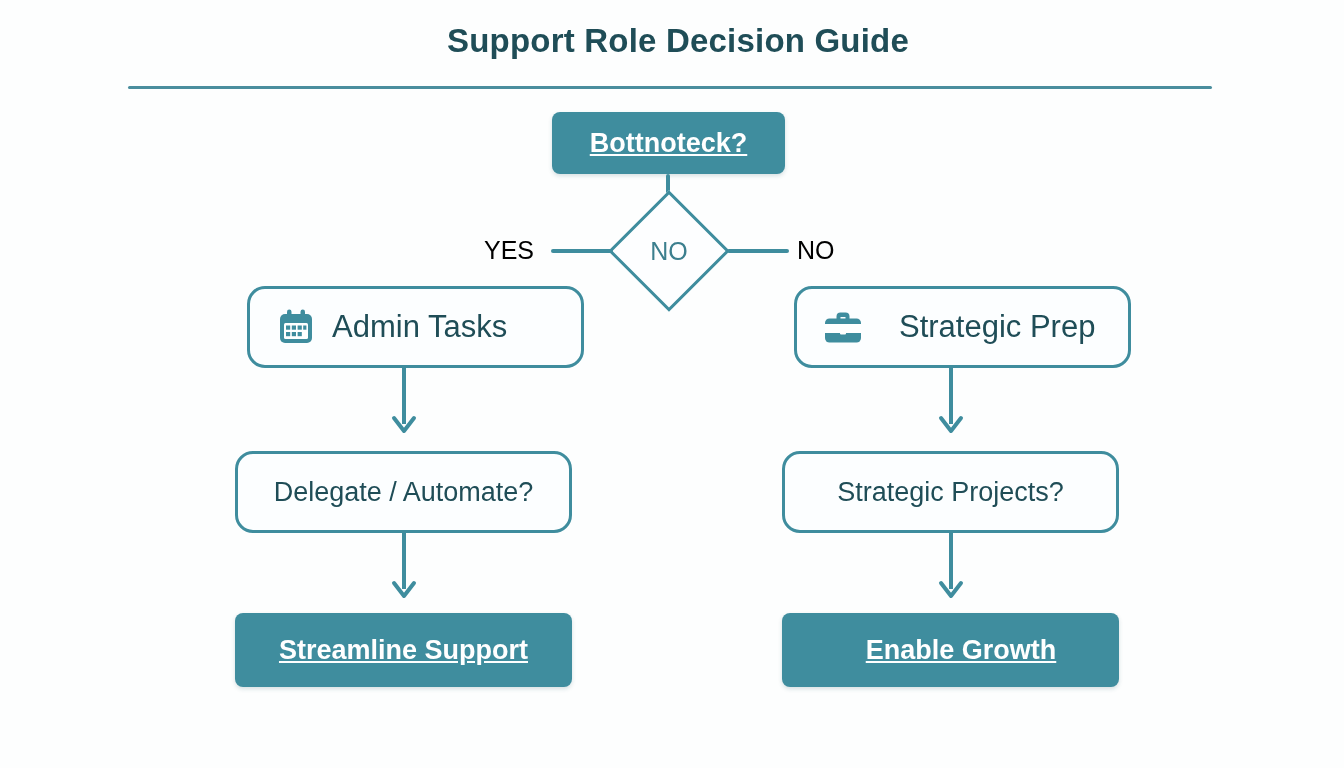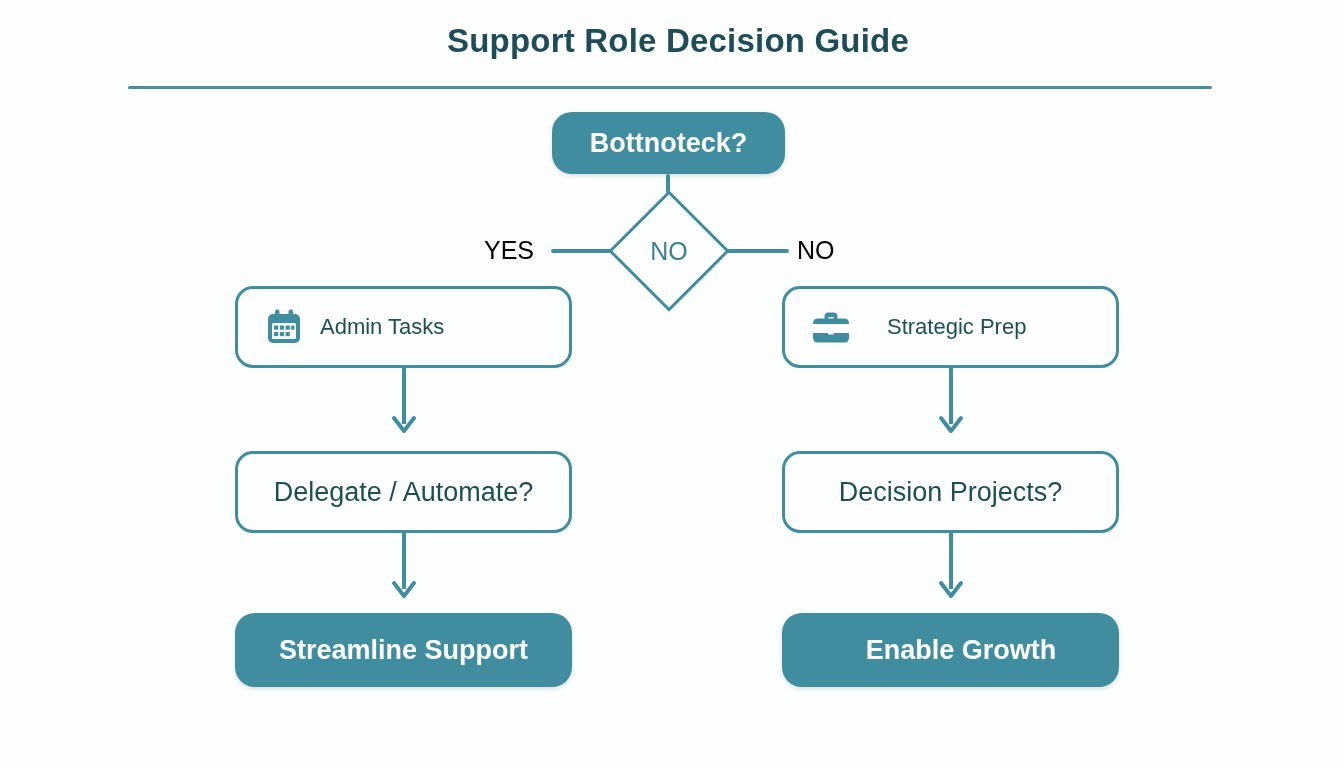--- a/index.html
+++ b/index.html
@@ -45,24 +45,25 @@
   
   .node {
     position: absolute;
     box-sizing: border-box;
     display: flex;
     align-items: center;
     justify-content: center;
   }
   .node-filled {
     background: #3f8d9e;
-    border-radius: 20px;
+    border-radius: 8px;
     color: #ffffff;
     font-weight: bold;
     box-shadow: 0 2px 4px rgba(40,90,100,0.18);
+    text-decoration: underline;
   }
   .node-outline {
     background: #fcfeff;
     border: 3px solid #3f8d9e;
     border-radius: 18px;
     color: #1f4d57;
     font-weight: normal;
   }
 
   
@@ -124,23 +125,24 @@
     font-weight: normal;
     white-space: nowrap;
   }
   #branch-label-yes { left: 484px; top: 236px; }
   #branch-label-no  { left: 797px; top: 236px; }
 
   
   .row-icon-box {
     width: 337px;
     height: 82px;
-    font-size: 22px;
+    font-size: 31px;
     justify-content: flex-start;
     padding-left: 24px;
+    margin-left: 12px;
   }
   .row-q-box {
     width: 337px;
     height: 82px;
     font-size: 27px;
   }
   .row-out-box {
     width: 337px;
     height: 74px;
     font-size: 27px;
@@ -263,21 +265,21 @@
   </div>
 
   <div class="arrow" id="arrow-r1">
     <svg width="28" height="74" viewBox="0 0 28 74">
       <line x1="14" y1="0" x2="14" y2="56" stroke="#3f8d9e" stroke-width="4"></line>
       <polyline points="4,50 14,63 24,50" fill="none" stroke="#3f8d9e" stroke-width="4" stroke-linecap="round" stroke-linejoin="round"></polyline>
     </svg>
   </div>
 
   <div class="node node-outline row-q-box" id="node-r2">
-    <span class="node-label">Decision Projects?</span>
+    <span class="node-label">Strategic Projects?</span>
   </div>
 
   <div class="arrow" id="arrow-r2">
     <svg width="28" height="74" viewBox="0 0 28 74">
       <line x1="14" y1="0" x2="14" y2="56" stroke="#3f8d9e" stroke-width="4"></line>
       <polyline points="4,50 14,63 24,50" fill="none" stroke="#3f8d9e" stroke-width="4" stroke-linecap="round" stroke-linejoin="round"></polyline>
     </svg>
   </div>
 
   <div class="node node-filled row-out-box" id="node-r3">

